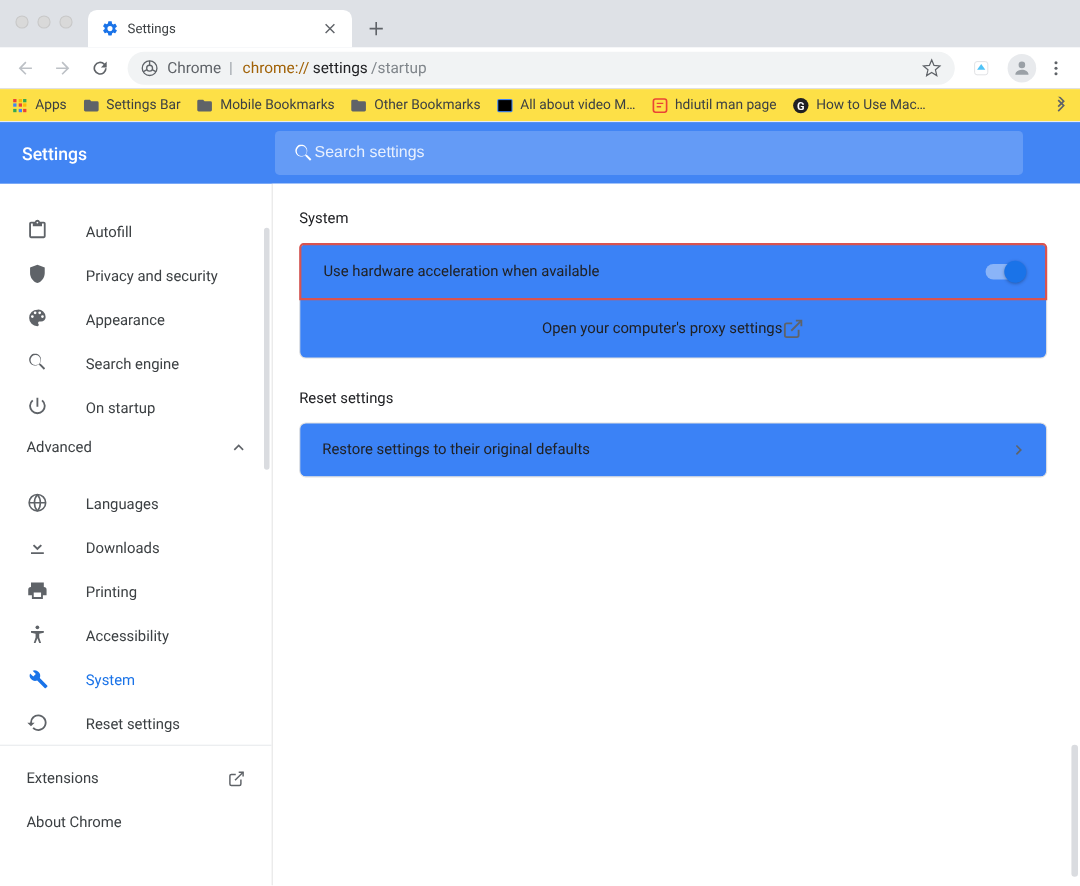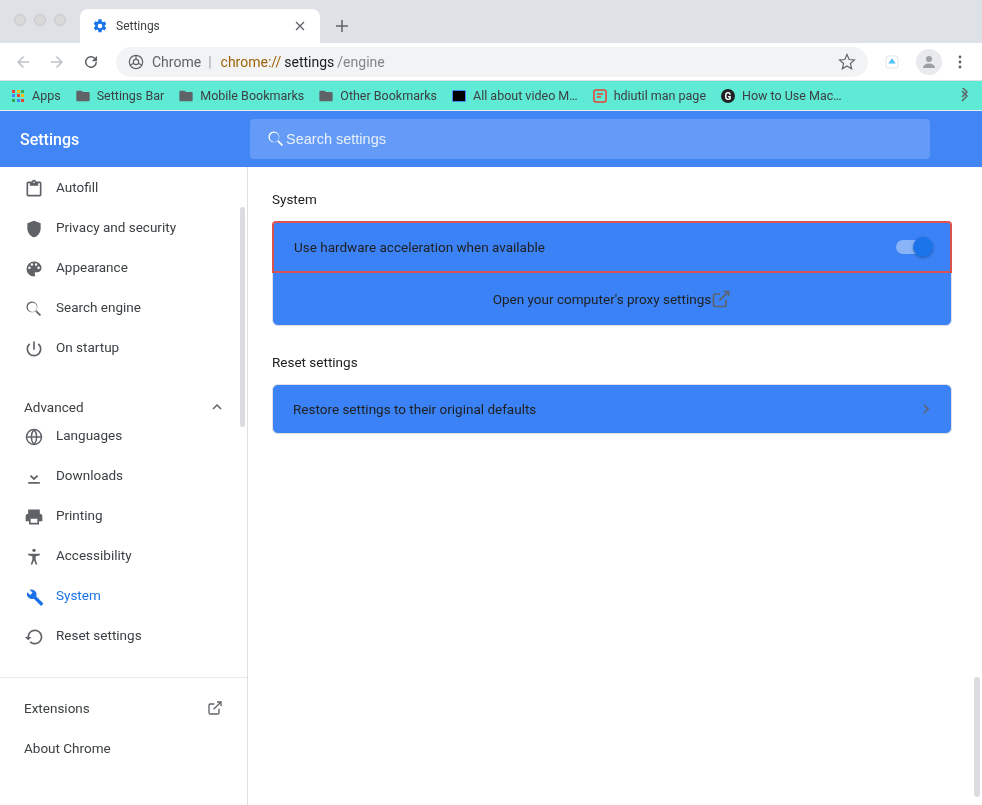--- a/index.html
+++ b/index.html
@@ -25,21 +25,21 @@
 .omnibox-text { flex: 1; font-size: 14px; color: #202124; display: flex; align-items: center; gap: 3px; }
 .omnibox-text .label { color: #5f6368; text-align: right; }
 .omnibox-text .sep { color: #9AA0A6; margin: 0 6px 0 4px; }
 .omnibox-text b { font-weight: 400; color: #202124; }
 .star-btn { color: #5f6368; }
 .ext-icon { width: 28px; height: 28px; display: flex; align-items: center; justify-content: center; }
 .avatar-btn { width: 26px; height: 26px; border-radius: 50%; background: #E8EAED; display: flex; align-items: center; justify-content: center; color: #9AA0A6; margin-left: 6px; }
 .menu-btn { width: 28px; height: 28px; display: flex; align-items: center; justify-content: center; color: #5f6368; }
 
 
-.bookmarks-bar { height: 30px; background: #5eead4; display: flex; align-items: center; padding: 0 10px; gap: 14px; border-bottom: 1px solid #E8EAED; }
+.bookmarks-bar { height: 30px; background: #fde047; display: flex; align-items: center; padding: 0 10px; gap: 14px; border-bottom: 1px solid #E8EAED; }
 .bookmark-item { display: flex; align-items: center; gap: 6px; font-size: 12.5px; color: #3C4043; cursor: pointer; white-space: nowrap; }
 .bookmark-item .bm-icon { width: 16px; height: 16px; display: flex; align-items: center; justify-content: center; color: #5f6368; }
 .apps-icon { display: grid; grid-template-columns: repeat(3, 3px); grid-template-rows: repeat(3, 3px); gap: 1.5px; }
 .apps-icon span:nth-child(1){background:#EA4335;} .apps-icon span:nth-child(2){background:#FBBC04;} .apps-icon span:nth-child(3){background:#34A853;}
 .apps-icon span:nth-child(4){background:#4285F4;} .apps-icon span:nth-child(5){background:#EA4335;} .apps-icon span:nth-child(6){background:#FBBC04;}
 .apps-icon span:nth-child(7){background:#34A853;} .apps-icon span:nth-child(8){background:#4285F4;} .apps-icon span:nth-child(9){background:#EA4335;}
 .apps-icon span { width: 3px; height: 3px; }
 .bookmarks-overflow { margin-left: auto; color: #5f6368; cursor: pointer; }
 
 
@@ -47,21 +47,21 @@
 .settings-header h1 { color: #fff; font-size: 16px; font-weight: 500; width: 230px; }
 .search-settings { flex: 1; max-width: 680px; height: 40px; background: rgba(255,255,255,0.18); border-radius: 4px; display: flex; align-items: center; padding: 0 16px; gap: 0; }
 .search-settings input { flex: 1; background: transparent; border: none; outline: none; color: #fff; font-size: 14.5px; }
 .search-settings input::placeholder { color: rgba(255,255,255,0.85); }
 .search-settings .search-icon { color: #fff; }
 
 
 .settings-body { display: flex; height: calc(805px - 43px - 38px - 30px - 56px); }
 .sidebar { width: 248px; border-right: 1px solid #E0E0E0; overflow-y: auto; padding-top: 12px; position: relative; }
 .sidebar-thumb { position: absolute; right: 2px; top: 40px; width: 5px; height: 220px; background: #DADCE0; border-radius: 3px; }
-.sidebar-item { display: flex; align-items: flex-start; height: 40px; padding: 0 24px; gap: 12px; font-size: 13.5px; color: #3C4043; cursor: pointer; }
+.sidebar-item { display: flex; align-items: flex-end; height: 40px; padding: 0 24px; gap: 34px; font-size: 13.5px; color: #3C4043; cursor: pointer; }
 .sidebar-item.active { color: #1A73E8; }
 .sidebar-item .sb-icon { width: 20px; height: 20px; display: flex; align-items: center; justify-content: center; color: #5f6368; }
 .sidebar-item.active .sb-icon { color: #1A73E8; }
 .sidebar-section { display: flex; align-items: center; justify-content: space-between; height: 40px; padding: 0 24px; font-size: 13.5px; color: #3C4043; cursor: pointer; margin-top: 8px; }
 .sidebar-divider { height: 1px; background: #E8EAED; margin: 10px 0; }
 .sidebar-bottom-item { display: flex; align-items: center; justify-content: space-between; height: 40px; padding: 0 24px; font-size: 13.5px; color: #3C4043; cursor: pointer; }
 
 .content { flex: 1; padding: 24px 24px 24px 24px; overflow-y: auto; position: relative; background: #fff; }
 .content-inner { max-width: 680px; margin: 0 0 0 0; }
 .section-title { font-size: 13.5px; color: #202124; margin-bottom: 14px; }
@@ -131,21 +131,21 @@
           <circle cx="12" cy="12" r="10" fill="none" stroke="#5f6368" stroke-width="1.8"></circle>
           <circle cx="12" cy="12" r="4" fill="none" stroke="#5f6368" stroke-width="1.8"></circle>
           <path d="M12 2 L12 8 M3 17 L8.5 14 M21 17 L15.5 14" stroke="#5f6368" stroke-width="1.8"></path>
         </svg>
     </span>
     <div class="omnibox-text">
       <span class="label">Chrome</span>
       <span class="sep">|</span>
       <span style="color:#a16207">chrome://</span>
         <b>settings</b>
-        <span style="color:#80868B">/engine</span>
+        <span style="color:#80868B">/startup</span>
     </div>
     <span class="star-btn">
       <svg width="18" height="18" viewBox="0 0 24 24">
           <path d="M12 17.27L18.18 21l-1.64-7.03L22 9.24l-7.19-.61L12 2 9.19 8.63 2 9.24l5.46 4.73L5.82 21z" fill="none" stroke="#5f6368" stroke-width="1.5"></path>
         </svg>
     </span>
   </div>
   <div class="ext-icon">
     <svg width="18" height="18" viewBox="0 0 24 24">
         <rect x="4" y="4" width="16" height="16" rx="3" fill="#fff" stroke="#DADCE0"></rect>

